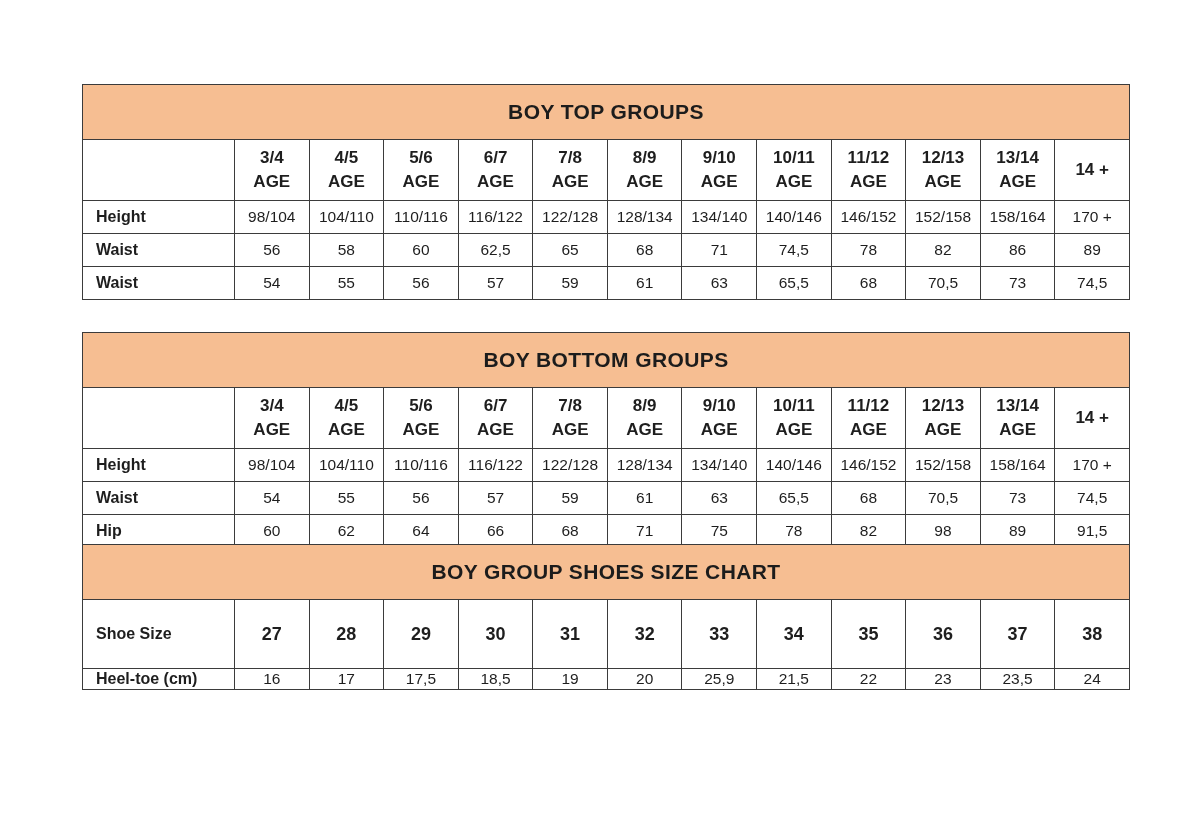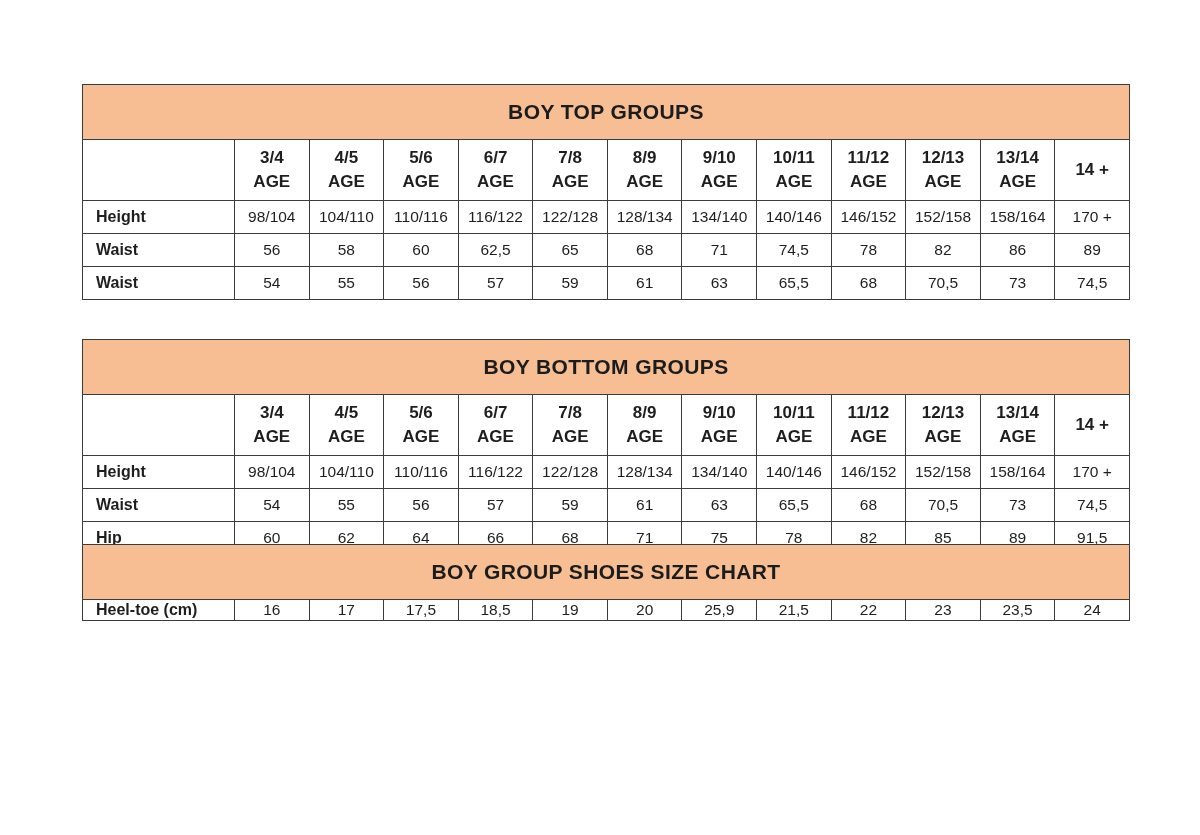--- a/index.html
+++ b/index.html
@@ -11,21 +11,21 @@
     position:relative;
     overflow:hidden;
   }
   .size-table {
     position:absolute;
     left:70px;
     width:1060px;
     padding-left:12px;
   }
   #table-0 { top:84px; }
-  #table-1 { top:339px; }
+  #table-1 { top:332px; }
   #table-2 { top:544px; }
 
   table {
     width:100%;
     border-collapse:collapse;
     table-layout:fixed;
   }
   th, td {
     border:1.5px solid #3b3b3b;
     vertical-align:middle;
@@ -249,21 +249,21 @@
           <th class="rowlabel">Hip</th>
           <td>60</td>
           <td>62</td>
           <td>64</td>
           <td>66</td>
           <td>68</td>
           <td>71</td>
           <td>75</td>
           <td>78</td>
           <td>82</td>
-          <td>85</td>
+          <td>98</td>
           <td>89</td>
           <td>91,5</td>
         </tr>
       </tbody>
   </table>
 </section>
 
 <section class="size-table shoes" id="table-2">
   <table>
     <colgroup>
@@ -281,20 +281,35 @@
         <col>
         <col>
     </colgroup>
     <thead>
       <tr class="banner">
         <th colspan="13">BOY GROUP SHOES SIZE CHART</th>
       </tr>
 
     </thead>
     <tbody>
+        <tr class="emph">
+          <th class="rowlabel">Shoe Size</th>
+          <td>27</td>
+          <td>28</td>
+          <td>29</td>
+          <td>30</td>
+          <td>31</td>
+          <td>32</td>
+          <td>33</td>
+          <td>34</td>
+          <td>35</td>
+          <td>36</td>
+          <td>37</td>
+          <td>38</td>
+        </tr>
         <tr>
           <th class="rowlabel">Heel-toe (cm)</th>
           <td>16</td>
           <td>17</td>
           <td>17,5</td>
           <td>18,5</td>
           <td>19</td>
           <td>20</td>
           <td>25,9</td>
           <td>21,5</td>

